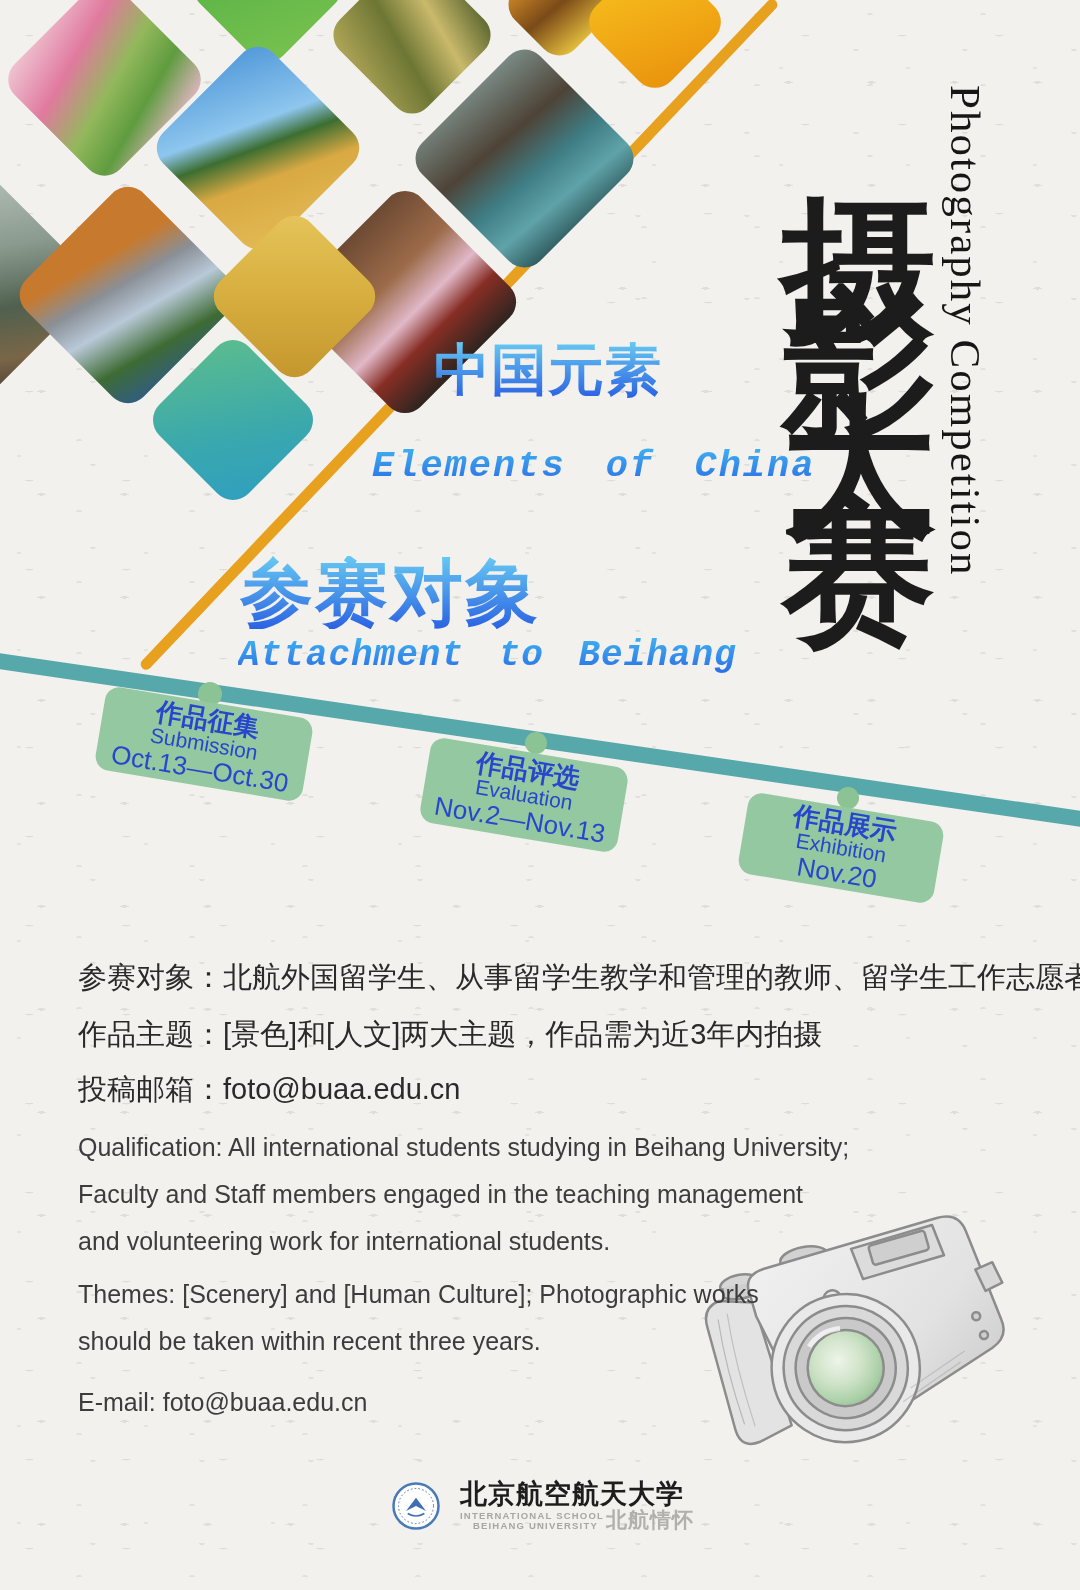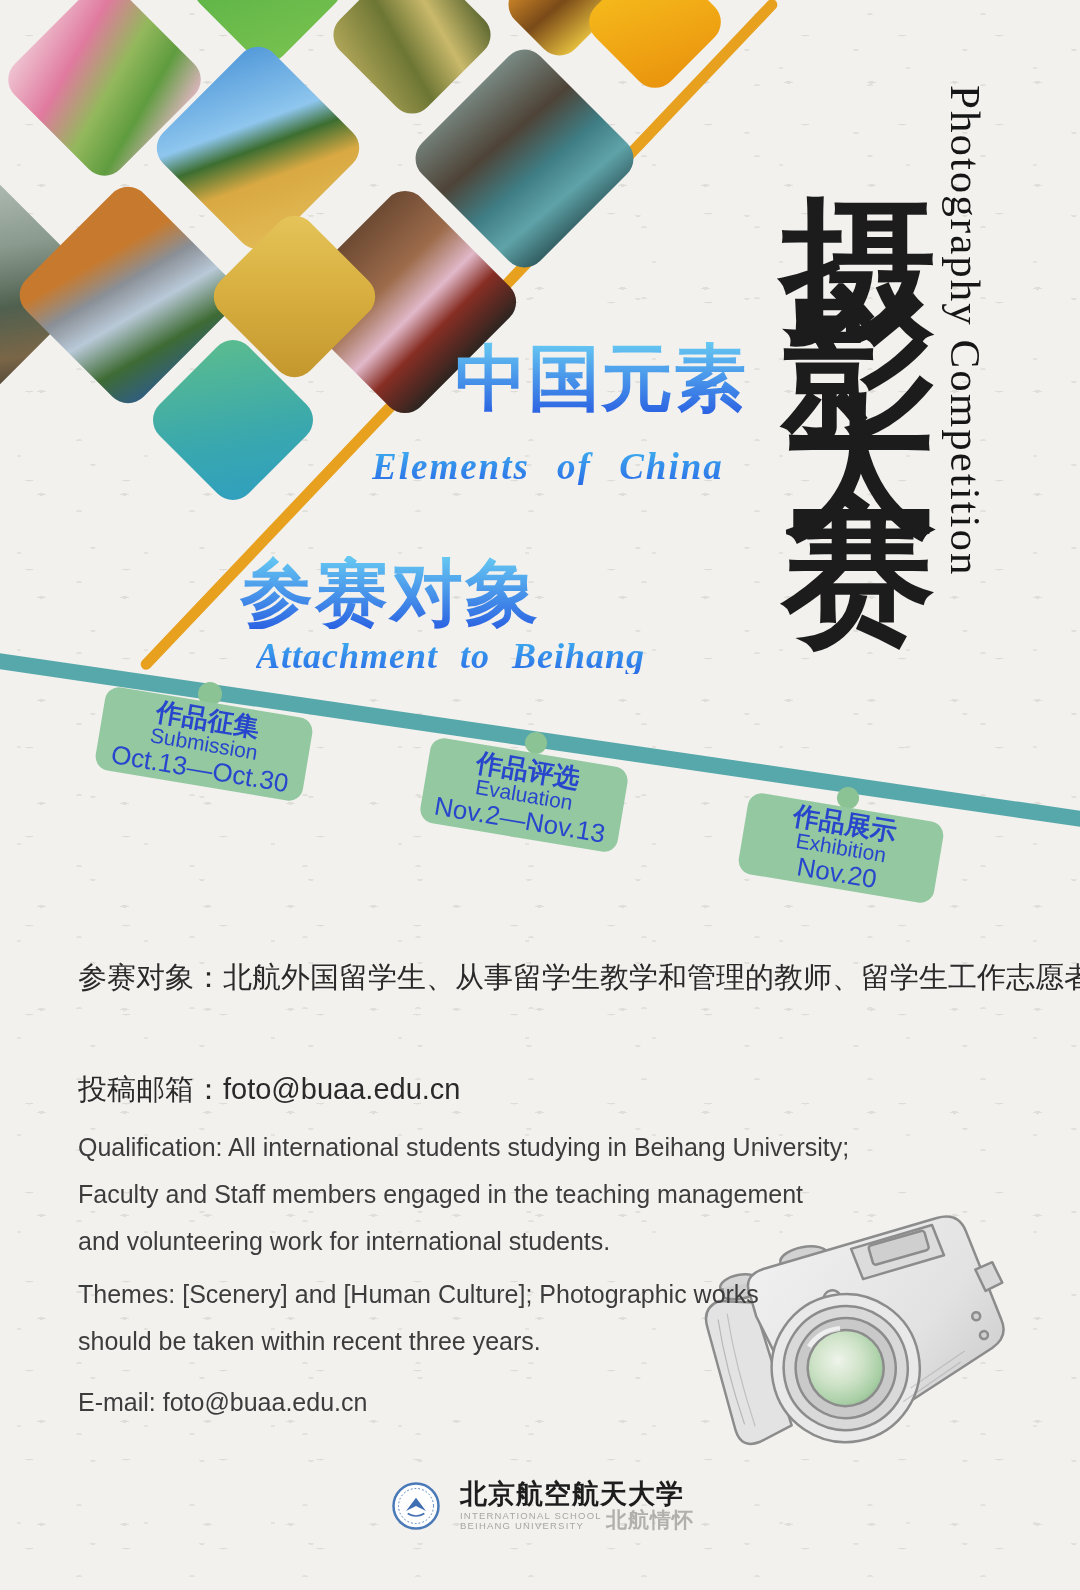--- a/index.html
+++ b/index.html
@@ -52,28 +52,28 @@
   .cn-vert{position:absolute;left:783px;top:72px;height:960px;writing-mode:vertical-rl;
     font-size:155px;font-weight:900;letter-spacing:96px;color:#1c1c1c;line-height:1;z-index:5;}
   .en-vert{position:absolute;left:944px;top:85px;height:1060px;writing-mode:vertical-rl;
     font-family:"Liberation Serif","DejaVu Serif",serif;font-size:43px;letter-spacing:2px;
     color:#161616;line-height:1;z-index:5;}
 
   
   .grad-cn{font-weight:900;background:linear-gradient(180deg,#66c9f2 0%,#2b62e2 100%);
     -webkit-background-clip:text;background-clip:text;color:transparent;
     position:absolute;z-index:5;line-height:1;white-space:nowrap;}
-  .h-zgys{left:455px;top:342px;font-size:72px;letter-spacing:1px;}
+  .h-zgys{left:434px;top:342px;font-size:56px;letter-spacing:1px;}
   .h-bhqh{left:240px;top:556px;font-size:73px;letter-spacing:2px;}
-  .grad-en{font-family:Liberation Serif, serif;font-style:italic;font-weight:bold;
+  .grad-en{font-family:Liberation Mono, monospace;font-style:italic;font-weight:bold;
     background:linear-gradient(180deg,#3fb0f0 0%,#2a6be6 100%);
     -webkit-background-clip:text;background-clip:text;color:transparent;
     position:absolute;z-index:5;line-height:1;white-space:nowrap;}
   .h-eoc{left:372px;top:448px;font-size:37px;word-spacing:16px;letter-spacing:2px;}
-  .h-atb{left:256px;top:638px;font-size:36px;word-spacing:12px;letter-spacing:1px;}
+  .h-atb{left:238px;top:638px;font-size:36px;word-spacing:12px;letter-spacing:1px;}
 
   
   .knob{position:absolute;border-radius:50%;background:#8cc394;z-index:5;}
   .k1{left:198px;top:682px;width:24px;height:24px;}
   .k2{left:525px;top:732px;width:22px;height:22px;}
   .k3{left:837px;top:787px;width:22px;height:22px;}
   .ev{position:absolute;background:#93c8a0;border-radius:14px;transform:rotate(9.5deg);
     display:flex;flex-direction:column;align-items:center;justify-content:center;
     color:#2746cd;text-align:center;z-index:6;}
   .ev1{left:99px;top:702px;width:210px;height:84px;}
@@ -91,22 +91,22 @@
   .t1{top:1280px;} .t2{top:1327px;} .em{top:1388px;}
 
   
   .camera{position:absolute;left:688px;top:1196px;width:350px;height:260px;z-index:2;
     transform:rotate(-4deg);}
 
   
   .logo{position:absolute;left:391px;top:1481px;width:50px;height:50px;z-index:5;}
   .univ-cn{position:absolute;left:460px;top:1476px;font-size:27px;font-weight:700;
     color:#1d1d1d;letter-spacing:1px;white-space:nowrap;z-index:5;}
-  .school-en{position:absolute;left:460px;top:1511px;width:138px;text-align:left;
-    font-size:9.5px;font-weight:400;letter-spacing:1.2px;line-height:10px;
+  .school-en{position:absolute;left:460px;top:1511px;width:138px;text-align:right;
+    font-size:9.5px;font-weight:700;letter-spacing:1.2px;line-height:10px;
     color:#a8a6a1;white-space:nowrap;z-index:5;}
   .school-cn{position:absolute;left:606px;top:1506px;font-size:21px;font-weight:900;
     color:#b2b0ab;letter-spacing:1px;white-space:nowrap;z-index:5;}
 </style>
 </head>
 <body>
 
 <div class="poster">
 
   <div class="orange-line"></div>
@@ -147,20 +147,21 @@
     <div class="en">Evaluation</div>
     <div class="dt">Nov.2—Nov.13</div>
   </div>
   <div class="ev ev3">
     <div class="cn">作品展示</div>
     <div class="en">Exhibition</div>
     <div class="dt">Nov.20</div>
   </div>
 
   <div class="zh-line z1">参赛对象：北航外国留学生、从事留学生教学和管理的教师、留学生工作志愿者</div>
+  <div class="zh-line z2">作品主题：[景色]和[人文]两大主题，作品需为近3年内拍摄</div>
   <div class="zh-line z3">投稿邮箱：foto@buaa.edu.cn</div>
 
   <div class="en-line q1">Qualification: All international students studying in Beihang University;</div>
   <div class="en-line q2">Faculty and Staff members engaged in the teaching management</div>
   <div class="en-line q3">and volunteering work for international students.</div>
   <div class="en-line t2">should be taken within recent three years.</div>
   <div class="en-line t1">Themes: [Scenery] and [Human Culture]; Photographic works</div>
   <div class="en-line em">E-mail: foto@buaa.edu.cn</div>
 
   <div class="camera">

